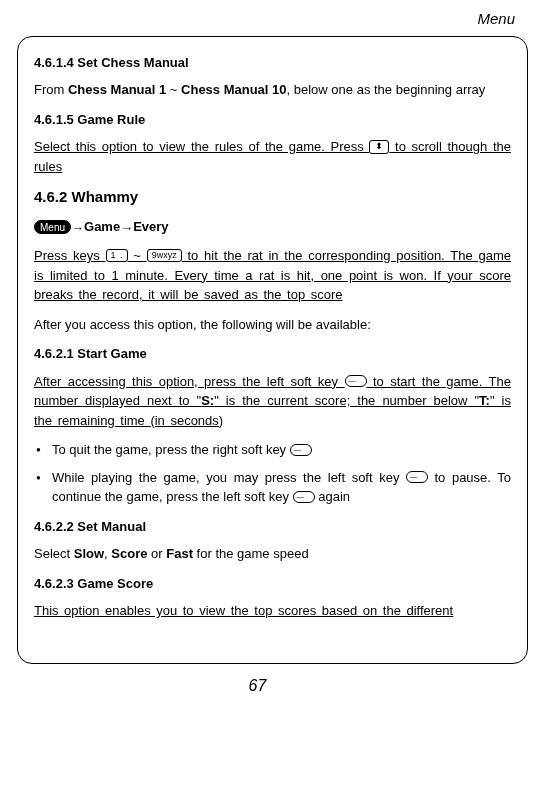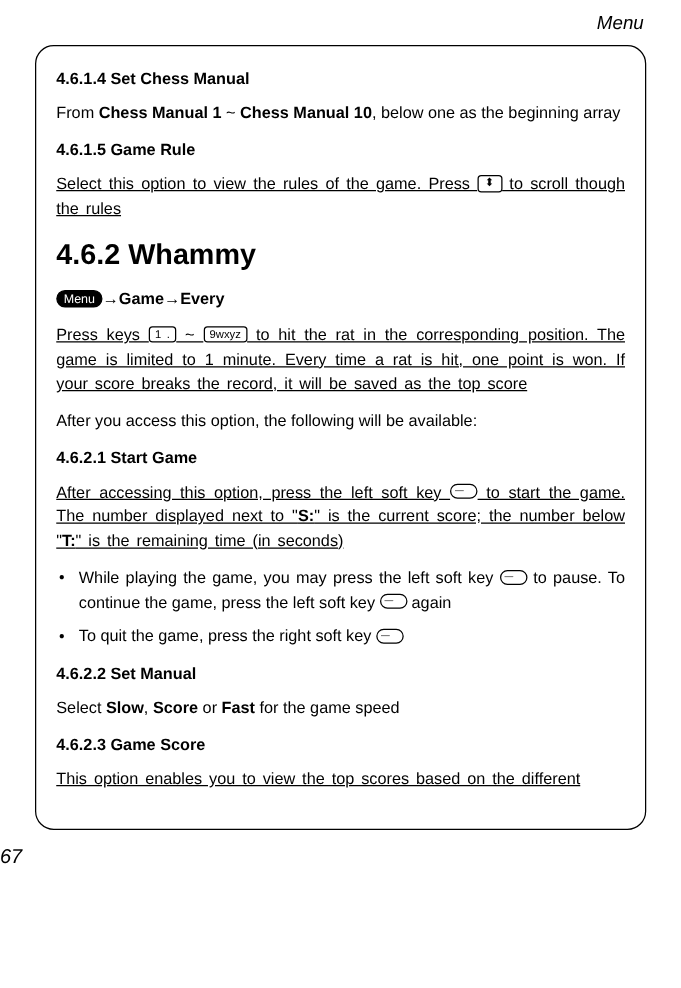--- a/index.html
+++ b/index.html
@@ -18,38 +18,38 @@
     }
     .header-title {
       text-align: right;
       font-style: italic;
       font-size: 15px;
       padding: 8px 30px 5px 0;
     }
     .content-box {
       border: 1.5px solid #000;
       border-radius: 15px;
-      margin: 0 28px;
+      margin: 0 17px;
       padding: 12px 16px 16px 16px;
       height: 628px;
     }
     .page-number {
-      text-align: left;
+      text-align: center;
       font-style: italic;
       font-size: 16px;
       padding: 10px 30px 0 0;
     }
     .section-bold {
       font-weight: bold;
       margin: 4px 0 8px 0;
       font-size: 13px;
     }
     .heading2 {
       font-weight: bold;
-      font-size: 23px;
+      font-size: 15px;
       margin: 10px 0 8px 0;
     }
     .para {
       margin: 6px 0 10px 0;
       text-align: justify;
     }
     .para-justify {
       text-align: justify;
       word-spacing: 0.15em;
       text-decoration: underline;
@@ -165,24 +165,24 @@
   <p class="para">After you access this option, the following will be available:</p>
 
   <div class="section-bold">4.6.2.1 Start Game</div>
 
   <p class="para para-justify">
     <span>After accessing this option, press the left soft key </span><span class="key-icon softkey"></span><span> to start the game. The number displayed next to "</span><b>S:</b><span>" is the current score; the number below "</span><b>T:</b><span>" is the remaining time (in seconds)</span>
   </p>
 
   <ul class="bullet-list">
     <li>
-      <span>While playing the game, you may press the left soft key </span><span class="key-icon softkey"></span><span> to pause. To continue the game, press the left soft key </span><span class="key-icon softkey"></span><span> again</span>
+      <span>To quit the game, press the right soft key </span><span class="key-icon softkey"></span>
     </li>
     <li>
-      <span>To quit the game, press the right soft key </span><span class="key-icon softkey"></span>
+      <span>While playing the game, you may press the left soft key </span><span class="key-icon softkey"></span><span> to pause. To continue the game, press the left soft key </span><span class="key-icon softkey"></span><span> again</span>
     </li>
   </ul>
 
   <div class="section-bold">4.6.2.2 Set Manual</div>
 
   <p class="para">
     <span>Select </span><b>Slow</b><span>, </span><b>Score</b><span> or </span><b>Fast</b><span> for the game speed</span>
   </p>
 
   <div class="section-bold">4.6.2.3 Game Score</div>

